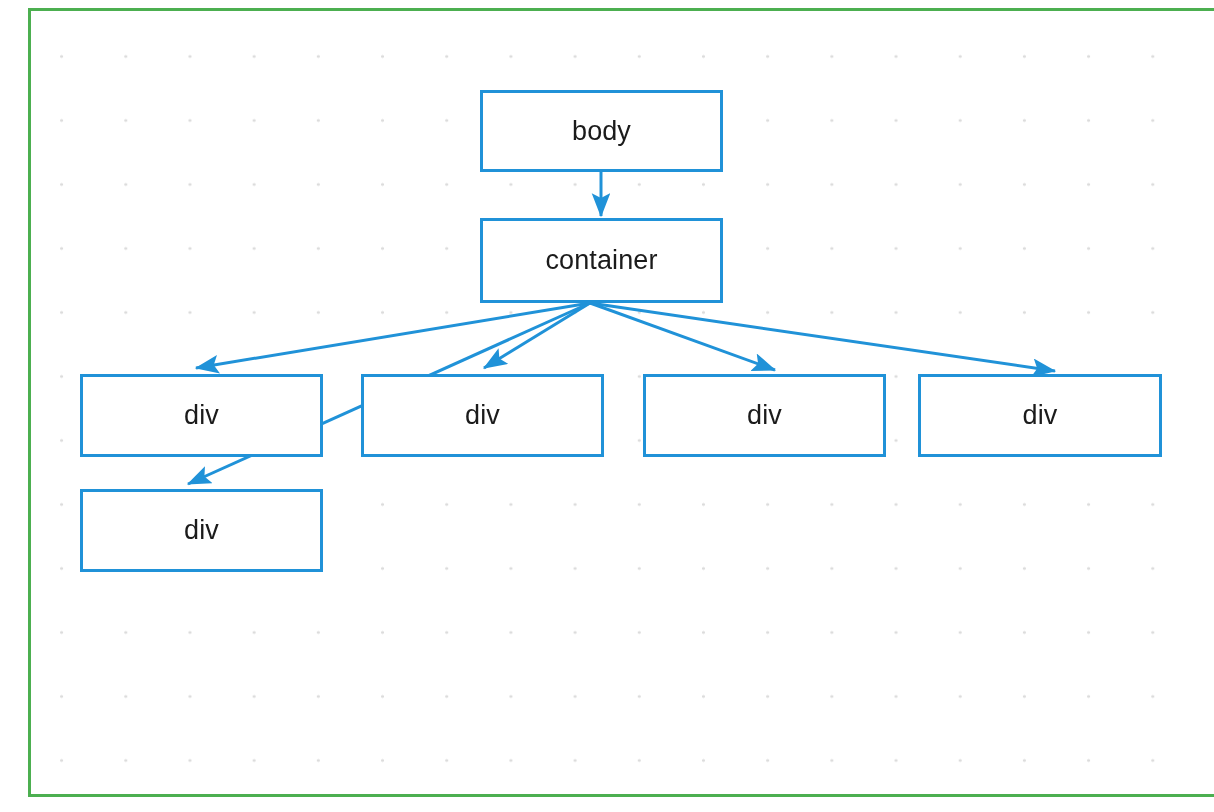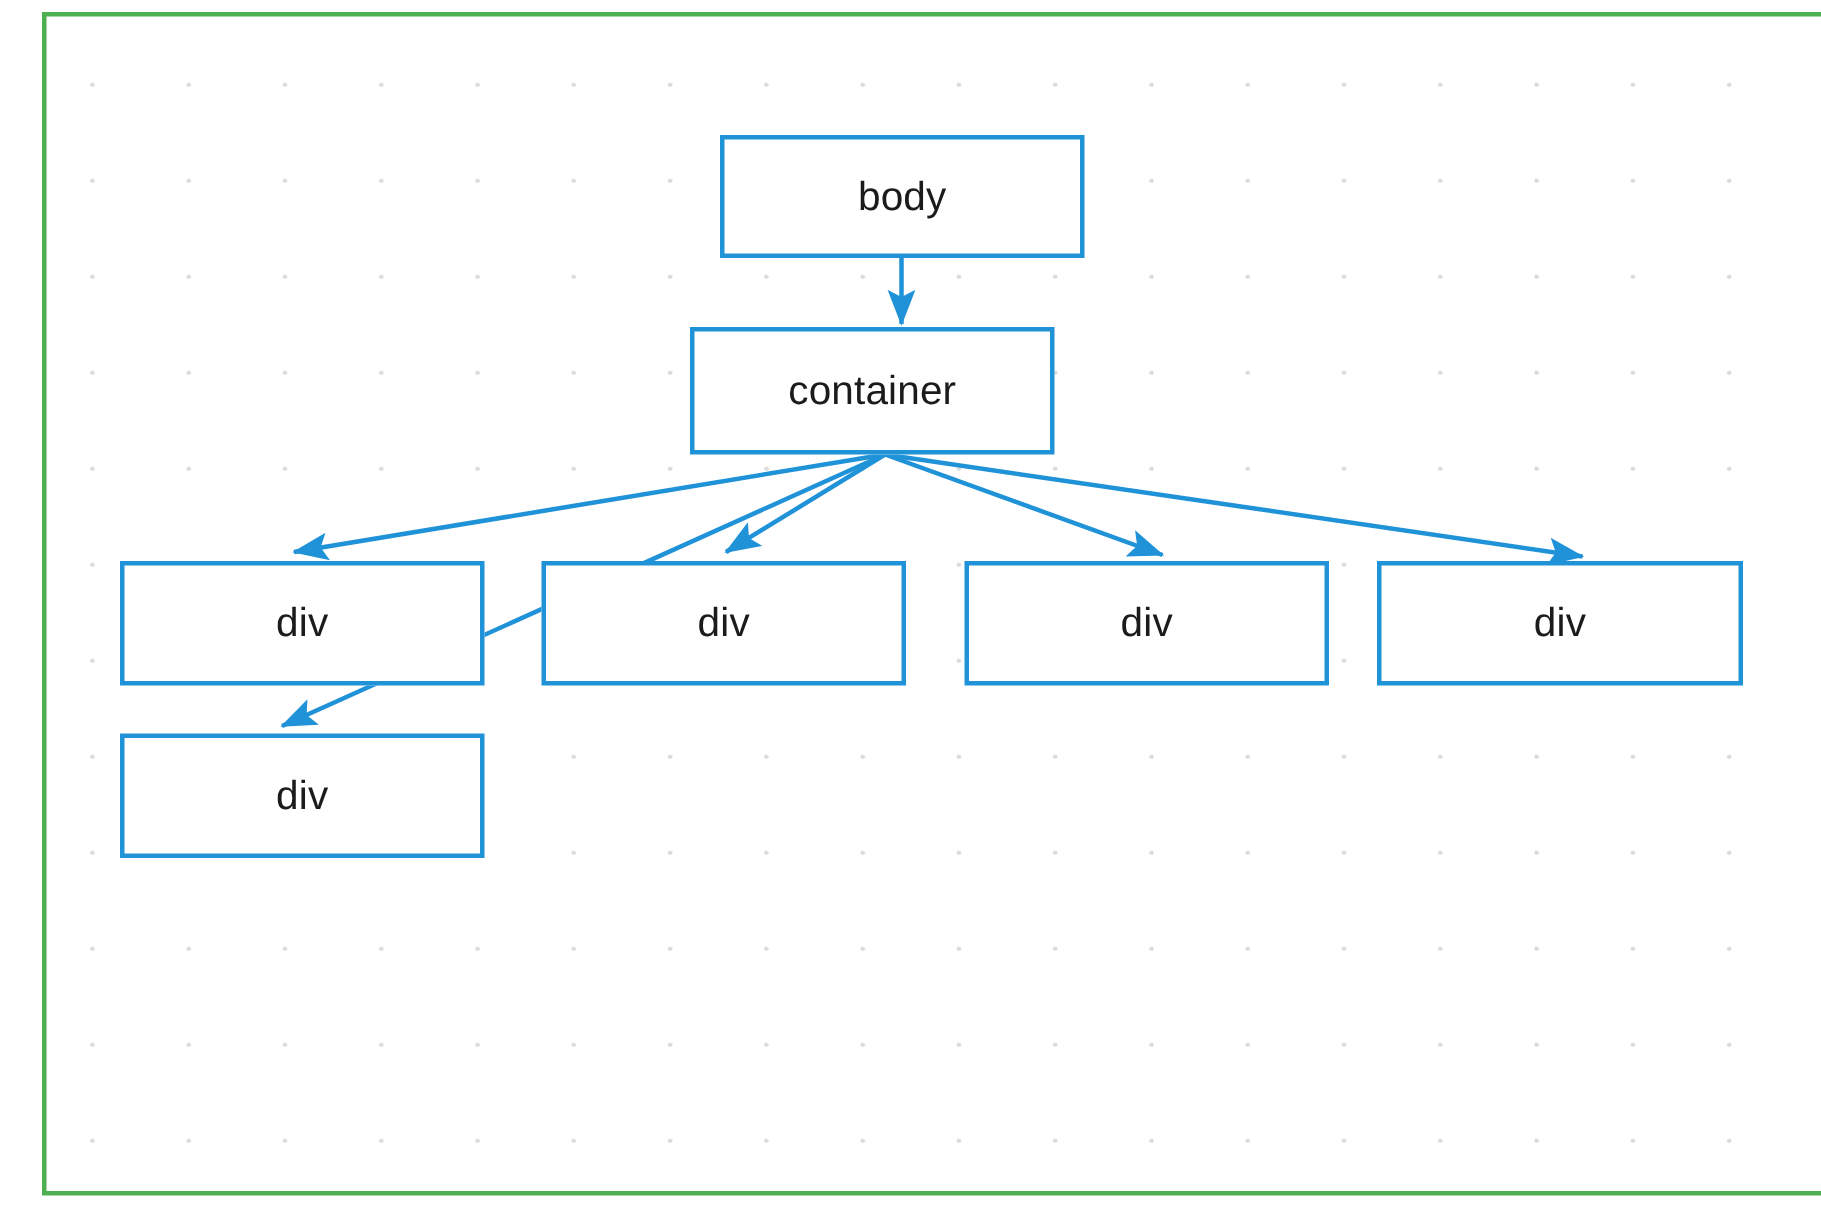--- a/index.html
+++ b/index.html
@@ -99,21 +99,21 @@
         <line x1="570" y1="303" x2="755" y2="370" stroke="#2092d8" stroke-width="3" marker-end="url(#arrowhead)"></line>
         <line x1="570" y1="303" x2="1035" y2="371" stroke="#2092d8" stroke-width="3" marker-end="url(#arrowhead)"></line>
         <line x1="570" y1="303" x2="168" y2="484" stroke="#2092d8" stroke-width="3" marker-end="url(#arrowhead)"></line>
       </g>
   </svg>
 
   <div id="nodes-layer">
       <div class="node" style="left: 460px; top: 90px; width: 243px; height: 82px; border-color: rgb(32, 146, 216); background: rgb(255, 255, 255); color: rgb(27, 27, 27);">
         <span class="node-label">body</span>
       </div>
-      <div class="node" style="left: 440px; top: 218px; width: 243px; height: 85px; border-color: rgb(32, 146, 216); background: rgb(255, 255, 255); color: rgb(27, 27, 27);">
+      <div class="node" style="left: 460px; top: 218px; width: 243px; height: 85px; border-color: rgb(32, 146, 216); background: rgb(255, 255, 255); color: rgb(27, 27, 27);">
         <span class="node-label">container</span>
       </div>
       <div class="node" style="left: 60px; top: 374px; width: 243px; height: 83px; border-color: rgb(32, 146, 216); background: rgb(255, 255, 255); color: rgb(27, 27, 27);">
         <span class="node-label">div</span>
       </div>
       <div class="node" style="left: 341px; top: 374px; width: 243px; height: 83px; border-color: rgb(32, 146, 216); background: rgb(255, 255, 255); color: rgb(27, 27, 27);">
         <span class="node-label">div</span>
       </div>
       <div class="node" style="left: 623px; top: 374px; width: 243px; height: 83px; border-color: rgb(32, 146, 216); background: rgb(255, 255, 255); color: rgb(27, 27, 27);">
         <span class="node-label">div</span>

